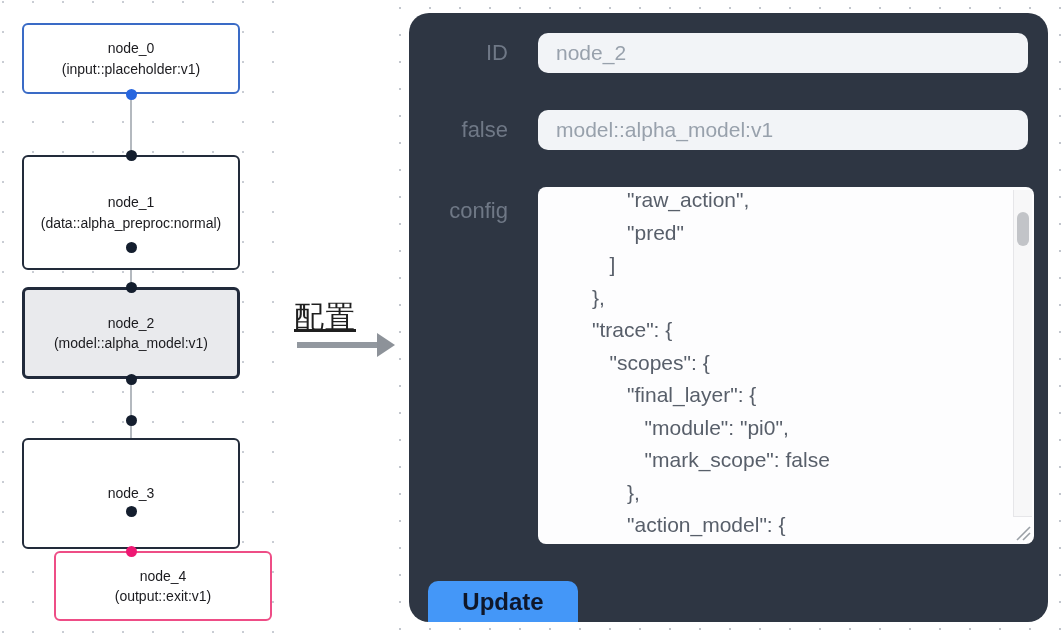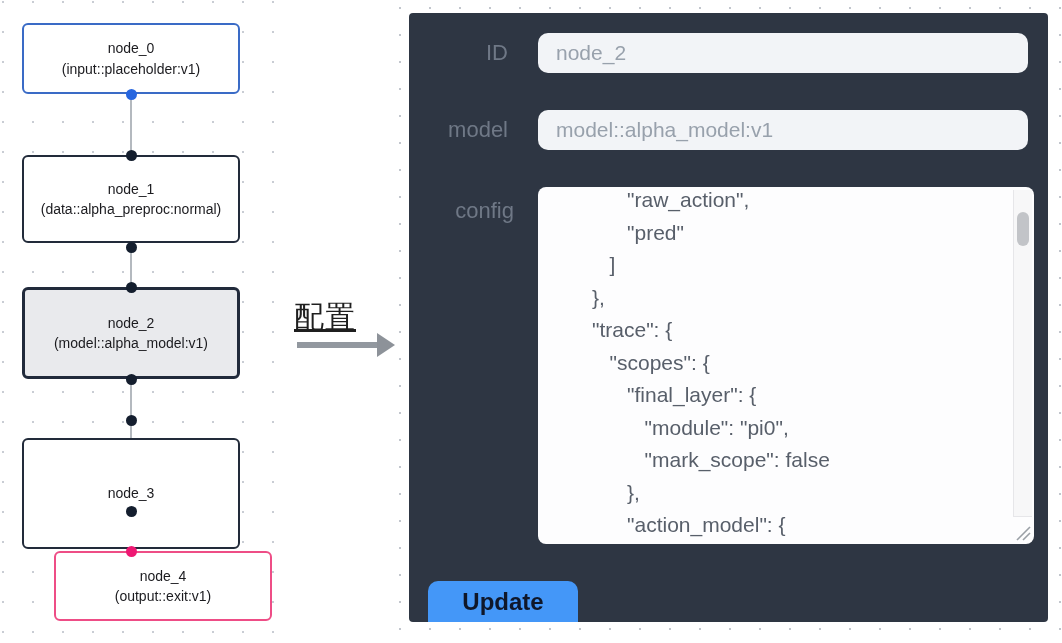--- a/index.html
+++ b/index.html
@@ -46,35 +46,35 @@
   }
   .arrow-shaft{position:absolute;left:297px;top:342px;width:82px;height:6px;background:#92989f;}
   .arrow-head{
     position:absolute;left:377px;top:333px;width:0;height:0;
     border-top:12px solid transparent;border-bottom:12px solid transparent;
     border-left:18px solid #8d9299;
   }
   
   .panel{
     position:absolute;left:409px;top:13px;width:639px;height:609px;
-    background:#2e3643;border-radius:4px;
+    background:#2e3643;border-radius:20px;
   }
   .field-label{
     position:absolute;left:0;width:99px;text-align:right;
     font-size:22px;color:#6f7886;line-height:40px;
   }
   .field-input{
     position:absolute;left:129px;width:490px;height:40px;
     background:#f2f4f7;border:none;border-radius:10px;
     padding:0 18px;font-size:21px;color:#98a1ac;
     font-family:"Liberation Sans", sans-serif;outline:none;
   }
   .config-label{
     position:absolute;left:0;top:183px;width:99px;text-align:right;
-    font-size:22px;color:#6f7886;line-height:30px;margin-left:6px;
+    font-size:22px;color:#6f7886;line-height:30px;
   }
   .config-box{
     position:absolute;left:129px;top:174px;width:496px;height:357px;
     background:#fdfdfe;border-radius:8px;overflow:hidden;
   }
   .config-text{
     position:absolute;left:0;top:-3px;right:24px;
     white-space:pre;font-size:21px;line-height:32.5px;color:#585f6a;
     padding-left:19px;
   }
@@ -101,21 +101,21 @@
 
   <div class="dots-left"></div>
   <div class="dots-right"></div>
 
   <div class="edge-line"></div>
 
   <div class="node v-input" style="top:23px;height:71px">
     <div class="node-title">node_0</div>
     <div class="node-sub">(input::placeholder:v1)</div>
   </div>
-  <div class="node" style="top:155px;height:88px">
+  <div class="node" style="top:155px;height:115px">
     <div class="node-title">node_1</div>
     <div class="node-sub">(data::alpha_preproc:normal)</div>
   </div>
   <div class="node v-selected" style="top:287px;height:92px">
     <div class="node-title">node_2</div>
     <div class="node-sub">(model::alpha_model:v1)</div>
   </div>
   <div class="node" style="top:438px;height:111px">
     <div class="node-title">node_3</div>
   </div>
@@ -135,21 +135,21 @@
 
   <div class="annotation-label">配置</div>
   <div class="arrow-shaft"></div>
   <div class="arrow-head"></div>
 
   <div class="panel">
 
     <label class="field-label" style="top:20px">ID</label>
     <input class="field-input" style="top: 20px;" value="node_2">
 
-    <label class="field-label" style="top:97px">model</label>
+    <label class="field-label" style="top:97px">false</label>
     <input class="field-input" style="top: 97px;" value="model::alpha_model:v1">
 
     <label class="config-label">config</label>
 
     <div class="config-box">
       <div class="config-text">            "raw_action",
             "pred"
          ]
       },
       "trace": {

